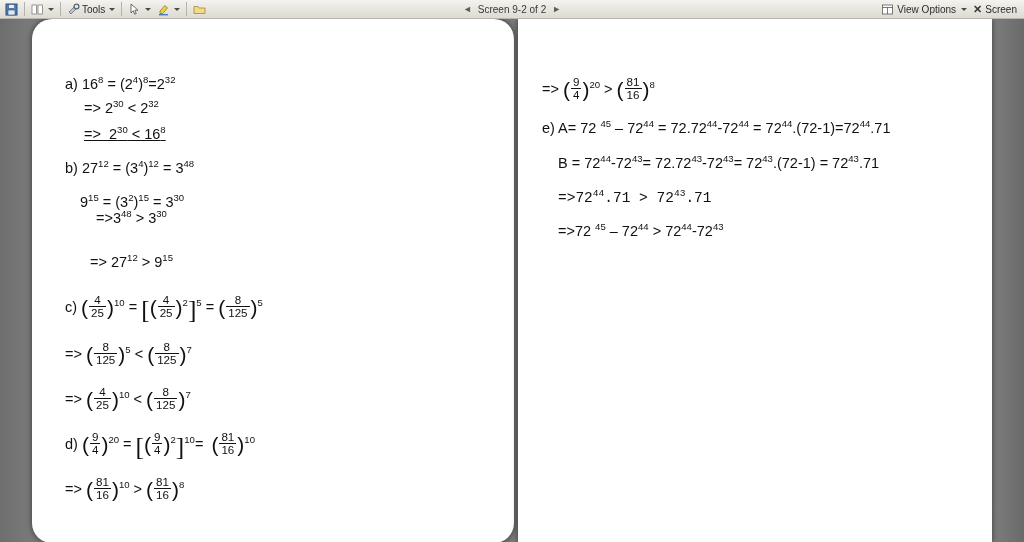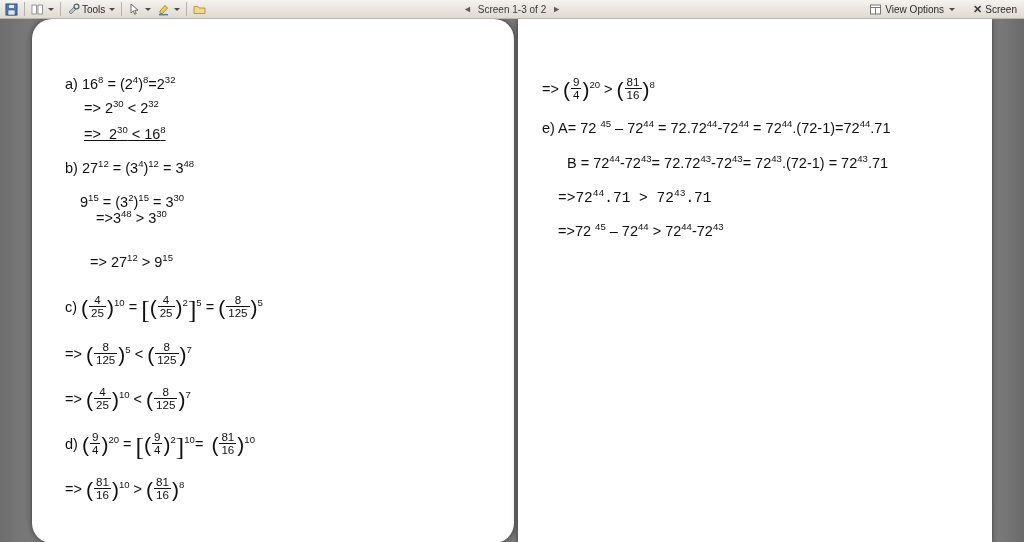--- a/index.html
+++ b/index.html
@@ -78,21 +78,21 @@
   .navarrow {
     color: #5d5d5d;
     font-size: 9px;
     cursor: default;
   }
   #tb-right {
     position: absolute;
     right: 4px;
     display: flex;
     align-items: center;
-    gap: 12px;
+    gap: 0;
     font-size: 10px;
   }
   #tb-right .tb-btn { gap:3px; }
   .xglyph {
     font-weight: bold;
     color: #3b3b3b;
     font-size: 11px;
     line-height: 1;
   }
 
@@ -231,21 +231,21 @@
         <svg width="13" height="13" viewBox="0 0 13 13">
           <path d="M1 3.5 H5 L6 5 H12 V10.5 H1 Z" fill="#f3d98a" stroke="#9a7d2a" stroke-width="0.7"></path>
         </svg>
       </span>
     </div>
   </div>
 
   <div id="tb-center">
     <span class="navwrap">
       <span class="navarrow">◄</span>
-      <span>Screen 1-3 of 2</span>
+      <span>Screen 9-2 of 2</span>
       <span class="navarrow">►</span>
     </span>
   </div>
 
   <div id="tb-right">
     <div class="tb-btn">
       <span class="ico">
         <svg width="13" height="13" viewBox="0 0 13 13">
           <rect x="1.5" y="2" width="10" height="9" fill="#ffffff" stroke="#5a5a5a" stroke-width="0.8"></rect>
           <line x1="1.5" y1="4.5" x2="11.5" y2="4.5" stroke="#5a5a5a" stroke-width="0.8"></line>
@@ -372,21 +372,21 @@
         <span class="paren-big">(</span><span class="frac">
             <span class="num">81</span>
             <span class="den">16</span>
           </span><span class="paren-big">)</span><sup>8</sup>
       </div>
 
       <div class="line" style="left:24px; top:102px;">
         e) A= 72 <sup>45</sup> – 72<sup>44</sup> = 72.72<sup>44</sup>-72<sup>44</sup> = 72<sup>44</sup>.(72-1)=72<sup>44</sup>.71
       </div>
 
-      <div class="line" style="left:40px; top:137px;margin-left:9px;">
+      <div class="line" style="left:40px; top:137px;">
         B = 72<sup>44</sup>-72<sup>43</sup>= 72.72<sup>43</sup>-72<sup>43</sup>= 72<sup>43</sup>.(72-1) = 72<sup>43</sup>.71
       </div>
 
       <div class="line" style="left:40px; top:172px;font-family:Liberation Mono, monospace;">
         =&gt;72<sup>44</sup>.71 &gt; 72<sup>43</sup>.71
       </div>
 
       <div class="line" style="left:40px; top:205px;">
         =&gt;72 <sup>45</sup> – 72<sup>44</sup> &gt; 72<sup>44</sup>-72<sup>43</sup>
       </div>

